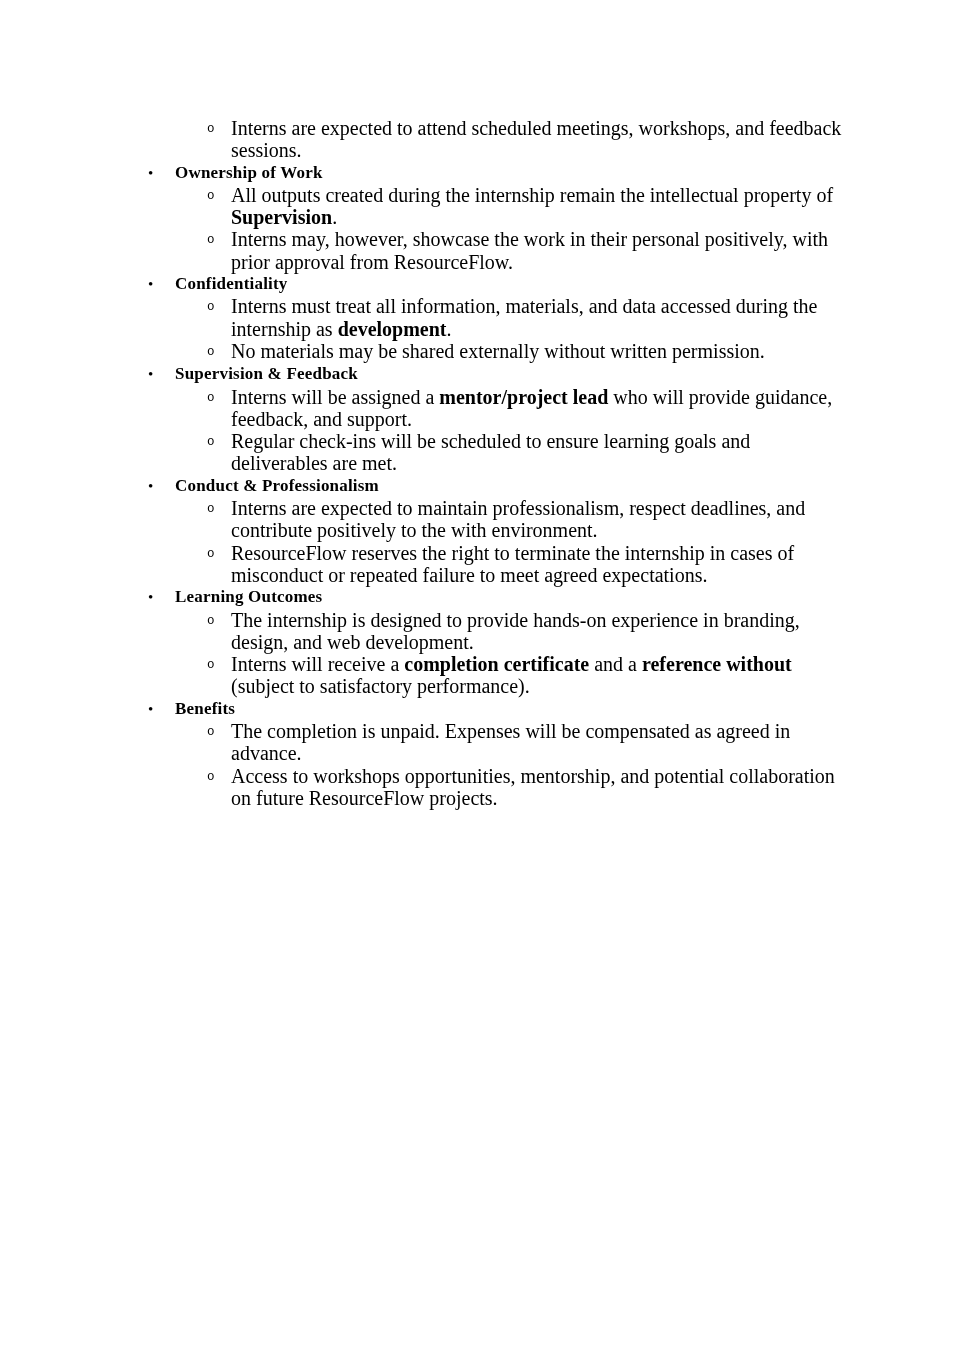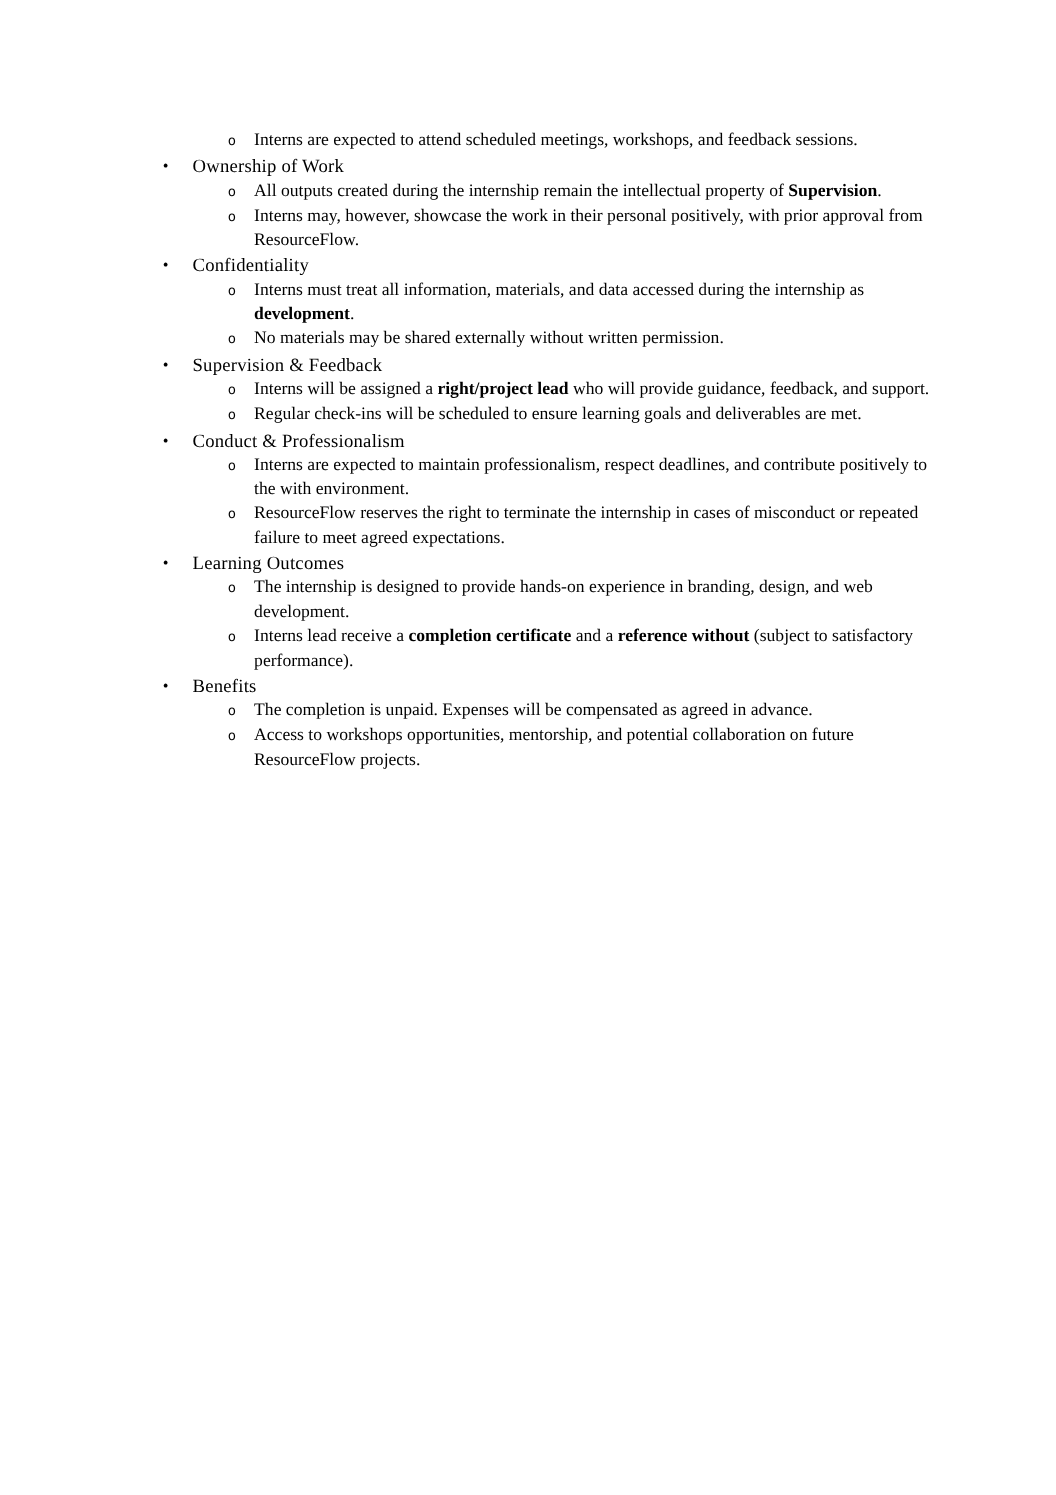--- a/index.html
+++ b/index.html
@@ -27,41 +27,41 @@
     align-items: flex-start;
   }
   .l1-marker {
     flex: 0 0 27px;
     width: 27px;
     font-size: 15px;
     line-height: 22.3px;
     text-align: left;
   }
   .l1-text {
-    font-weight: normal;
+    font-weight: bold;
     font-size: 17px;
     line-height: 22.3px;
     letter-spacing: 0.2px;
   }
   .l2-row {
     display: flex;
     align-items: flex-start;
     margin-left: 59px;
   }
   .l2-marker {
     flex: 0 0 24px;
     width: 24px;
     font-family: "Liberation Mono", "DejaVu Sans Mono", monospace;
     font-size: 12.5px;
     line-height: 22.3px;
     padding-top: 1px;
   }
   .l2-text {
     width: 615px;
-    font-size: 16px;
+    font-size: 20px;
     line-height: 22.3px;
   }
   .run-bold {
     font-weight: bold;
   }
 </style>
 </head>
 <body>
 
 <div class="page">
@@ -93,21 +93,21 @@
       <div class="l2-row">
         <span class="l2-marker">o</span>
         <span class="l2-text"><span class="run">No materials may be shared externally without written permission.</span></span>
       </div>
       <div class="l1-row">
         <span class="l1-marker">•</span>
         <span class="l1-text">Supervision &amp; Feedback</span>
       </div>
       <div class="l2-row">
         <span class="l2-marker">o</span>
-        <span class="l2-text"><span class="run">Interns will be assigned a </span><span class="run-bold">right/project lead</span><span class="run"> who will provide guidance, feedback, and support.</span></span>
+        <span class="l2-text"><span class="run">Interns will be assigned a </span><span class="run-bold">mentor/project lead</span><span class="run"> who will provide guidance, feedback, and support.</span></span>
       </div>
       <div class="l2-row">
         <span class="l2-marker">o</span>
         <span class="l2-text"><span class="run">Regular check-ins will be scheduled to ensure learning goals and deliverables are met.</span></span>
       </div>
       <div class="l1-row">
         <span class="l1-marker">•</span>
         <span class="l1-text">Conduct &amp; Professionalism</span>
       </div>
       <div class="l2-row">
@@ -121,21 +121,21 @@
       <div class="l1-row">
         <span class="l1-marker">•</span>
         <span class="l1-text">Learning Outcomes</span>
       </div>
       <div class="l2-row">
         <span class="l2-marker">o</span>
         <span class="l2-text"><span class="run">The internship is designed to provide hands-on experience in branding, design, and web development.</span></span>
       </div>
       <div class="l2-row">
         <span class="l2-marker">o</span>
-        <span class="l2-text"><span class="run">Interns lead receive a </span><span class="run-bold">completion certificate</span><span class="run"> and a </span><span class="run-bold">reference without</span><span class="run"> (subject to satisfactory performance).</span></span>
+        <span class="l2-text"><span class="run">Interns will receive a </span><span class="run-bold">completion certificate</span><span class="run"> and a </span><span class="run-bold">reference without</span><span class="run"> (subject to satisfactory performance).</span></span>
       </div>
       <div class="l1-row">
         <span class="l1-marker">•</span>
         <span class="l1-text">Benefits</span>
       </div>
       <div class="l2-row">
         <span class="l2-marker">o</span>
         <span class="l2-text"><span class="run">The completion is unpaid. Expenses will be compensated as agreed in advance.</span></span>
       </div>
       <div class="l2-row">

